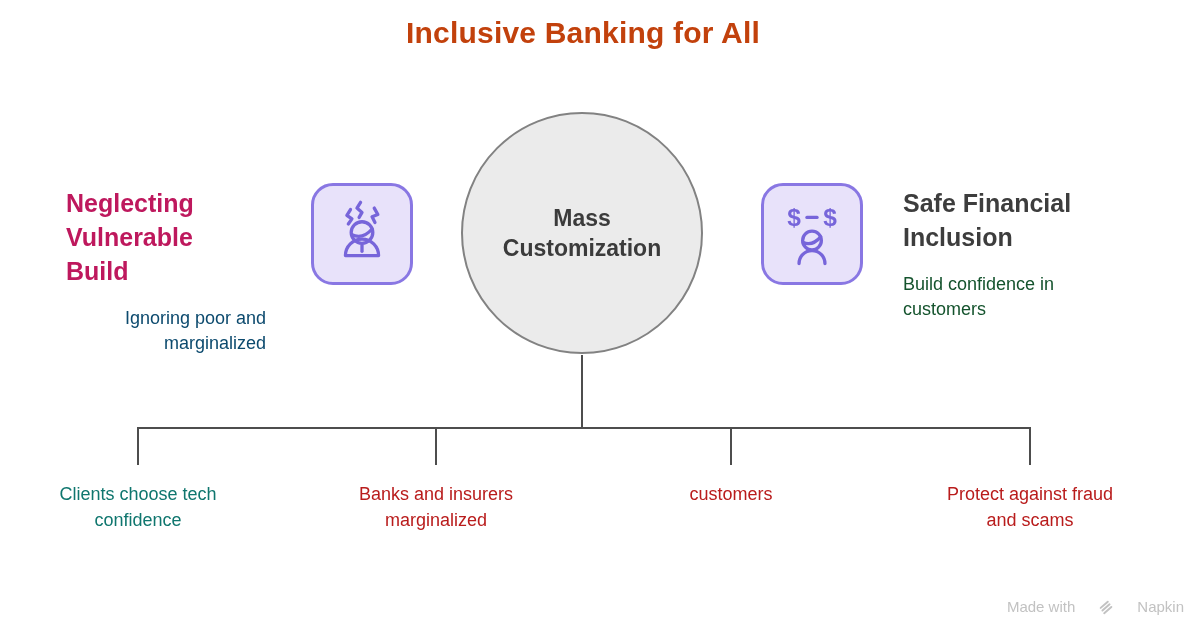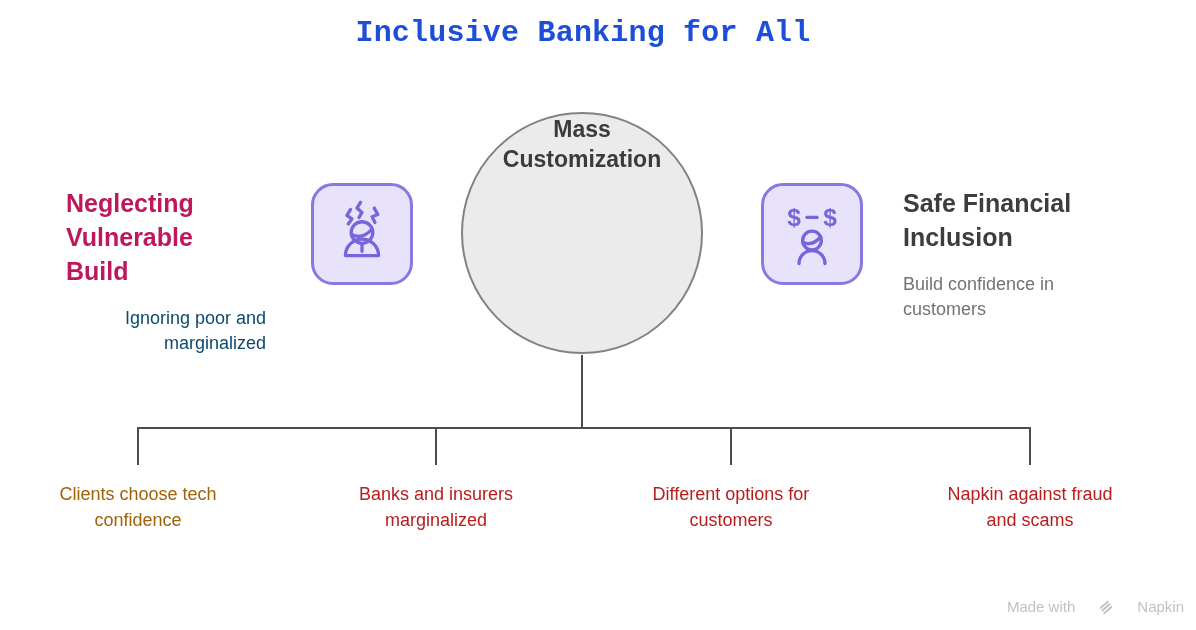--- a/index.html
+++ b/index.html
@@ -2,27 +2,27 @@
 <html><head>
 <meta charset="utf-8">
 <style>
   html,body { margin:0; padding:0; background:#ffffff; }
   .canvas {
     position:relative; width:1196px; height:630px; background:#ffffff;
     font-family:"Liberation Sans", sans-serif; overflow:hidden;
   }
   .main-title {
     position:absolute; left:283px; top:16px; width:600px; text-align:center;
-    font-size:30px; font-weight:bold; color:#1d4ed8; letter-spacing:.2px;font-family:Liberation Mono, monospace;
+    font-size:30px; font-weight:bold; color:#c2410c; letter-spacing:.2px;
   }
   
   .center-circle {
     position:absolute; left:461px; top:112px; width:238px; height:238px;
     border-radius:50%; background:#ebebeb; border:2px solid #828282;
-    display:flex; align-items:flex-start; justify-content:center; text-align:center;
+    display:flex; align-items:center; justify-content:center; text-align:center;
   }
   .center-circle .label { font-size:23px; font-weight:bold; color:#3b3b3b; line-height:30px; }
   .block-line { display:block; }
   
   .tree-line { position:absolute; background:#4d4d4d; }
   
   .icon-box {
     position:absolute; width:96px; height:96px; border-radius:22px;
     background:#e8e2fa; border:3px solid #8977e3;
     display:flex; align-items:center; justify-content:center;
@@ -37,28 +37,28 @@
     position:absolute; left:66px; top:306px; width:200px; text-align:right;
     font-size:18px; color:#0c4a6e; line-height:25px;
   }
   
   .right-title {
     position:absolute; left:903px; top:186px; width:210px; text-align:left;
     font-size:25px; font-weight:bold; color:#3d3d3d; line-height:34px;
   }
   .right-sub {
     position:absolute; left:903px; top:272px; width:210px; text-align:left;
-    font-size:18px; color:#737373; line-height:25px;
+    font-size:18px; color:#14532d; line-height:25px;
   }
   
   .branch-label {
     position:absolute; top:481px; width:190px; text-align:center;
     font-size:18px; color:#b91c1c; line-height:26px;
   }
-  .branch-label.highlight { color:#a16207; }
+  .branch-label.highlight { color:#0f766e; }
   
   .watermark {
     position:absolute; right:12px; top:598px; display:flex; align-items:center;
     gap:23px; font-size:15px; color:#c2c2c2; cursor:pointer;
   }
   .watermark svg { display:block; }
 </style>
 </head>
 <body>
 
@@ -128,25 +128,24 @@
 
   <div class="branch-label highlight" style="left:43px;">
     <span class="block-line">Clients choose tech</span>
     <span class="block-line">confidence</span>
   </div>
   <div class="branch-label" style="left:341px;">
     <span class="block-line">Banks and insurers</span>
     <span class="block-line">marginalized</span>
   </div>
   <div class="branch-label" style="left:636px;">
-    <span class="block-line">Different options for</span>
     <span class="block-line">customers</span>
   </div>
   <div class="branch-label" style="left:935px;">
-    <span class="block-line">Napkin against fraud</span>
+    <span class="block-line">Protect against fraud</span>
     <span class="block-line">and scams</span>
   </div>
 
   <div class="watermark">
     <span>Made with</span>
     <span>
       <svg width="16" height="16" viewBox="0 0 18 18" fill="none" stroke="#c2c2c2" stroke-width="2.2" stroke-linecap="round">
         <path d="M3 10 L11 3"></path>
         <path d="M5 13 L13 6"></path>
         <path d="M7 16 L15 9"></path>

